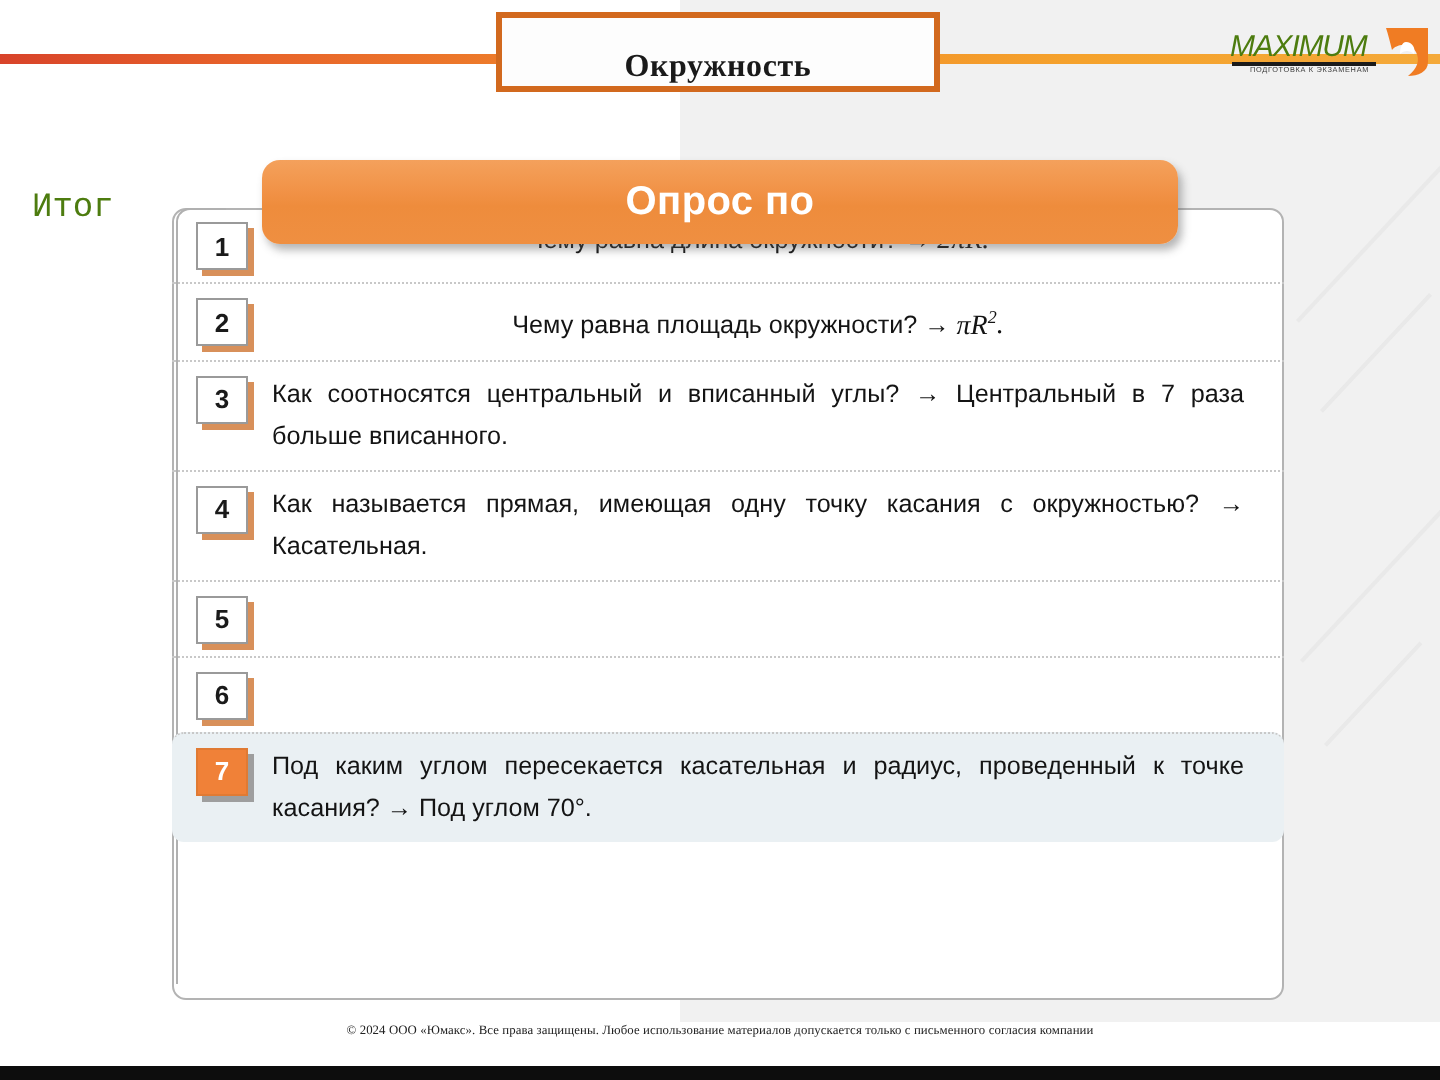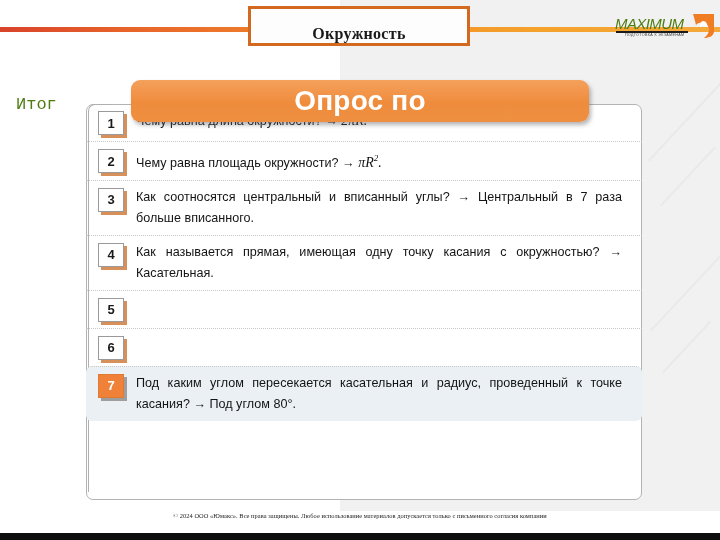--- a/index.html
+++ b/index.html
@@ -171,21 +171,21 @@
     border-radius: 9px;
     background: linear-gradient(180deg, #f4a15c 0%, #f19145 40%, #ee8c3c 55%, #ef8f41 100%);
     box-shadow: 2px 3px 4px rgba(90,90,90,.45);
     display: flex;
     align-items: center;
     justify-content: center;
     z-index: 6;
   }
   .banner span {
     color: #ffffff;
-    font-size: 28px;
+    font-size: 20px;
     font-weight: bold;
     letter-spacing: .2px;
   }
 
   
   .connector {
     position: absolute;
     left: 88px;
     top: 112px;
     width: 1px;
@@ -264,21 +264,21 @@
   .row-text {
     flex: 1 1 auto;
     font-size: 12.6px;
     line-height: 21px;
     color: #141414;
     text-align: justify;
     text-justify: inter-word;
     padding-right: 4px;
   }
   .row-text.single {
-    text-align: left;
+    text-align: center;
   }
   .formula {
     font-family: "Liberation Serif", serif;
     font-style: italic;
     font-size: 14px;
   }
   .formula sup {
     font-size: 9px;
     font-style: italic;
   }
@@ -374,20 +374,20 @@
       </div>
       <div class="row">
         <div class="badge-wrap">
           <div class="badge">6</div>
         </div>
       </div>
       <div class="row highlight">
         <div class="badge-wrap">
           <div class="badge orange">7</div>
         </div>
-        <div class="row-text"><span>Под каким углом пересекается касательная и радиус, проведенный к точке касания? → Под углом 80°.</span></div>
+        <div class="row-text"><span>Под каким углом пересекается касательная и радиус, проведенный к точке касания? → Под углом 70°.</span></div>
       </div>
     </div>
 
   <div class="footer-text">© 2024 ООО «Юмакс». Все права защищены. Любое использование материалов допускается только с  письменного согласия компании</div>
   <div class="footer-bar"></div>
 
 </div>
 
 </body></html>

